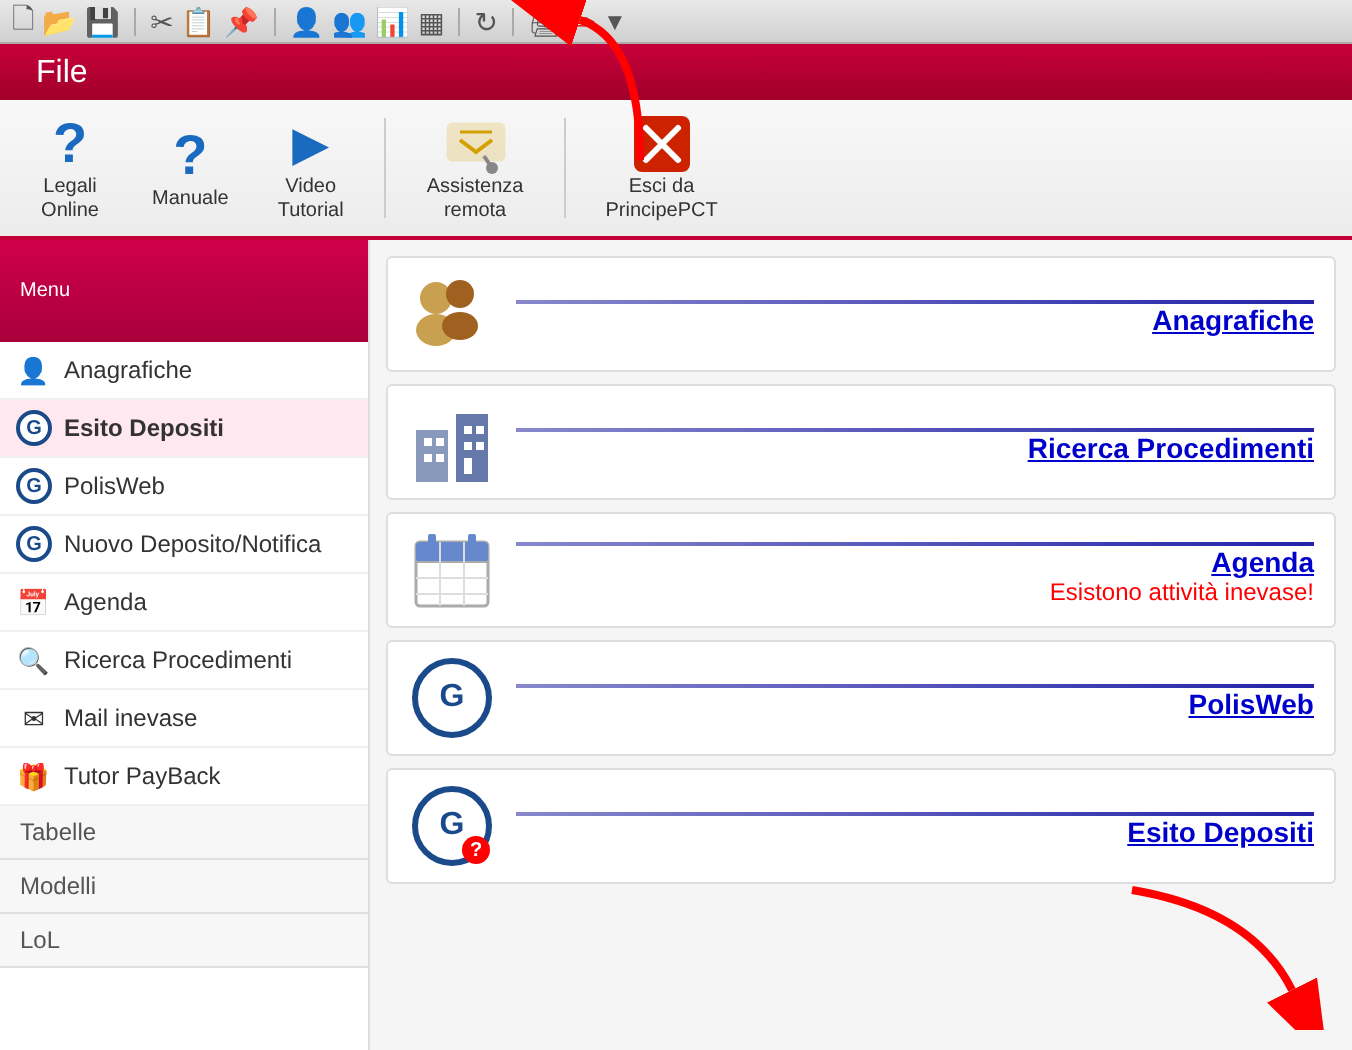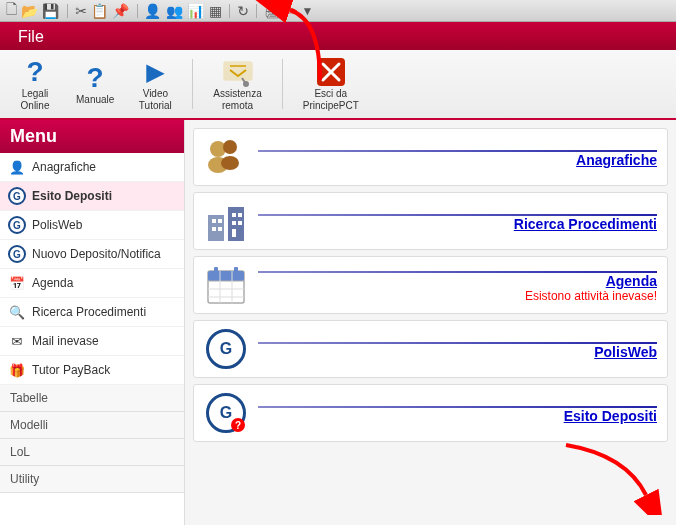--- a/index.html
+++ b/index.html
@@ -88,23 +88,23 @@
     
     .sidebar {
       width: 185px;
       background: white;
       border-right: 1px solid #ddd;
       overflow-y: auto;
     }
     .sidebar-section-header {
       background: linear-gradient(to bottom, #d0004a, #a8003a);
       color: white;
-      font-size: 18px;
-      font-weight: bold;
-      padding: 6px 10px;
+      font-size: 10px;
+      font-weight: normal;
+      padding: 20px 10px;
     }
     .sidebar-item {
       display: flex;
       align-items: center;
       padding: 5px 8px;
       cursor: pointer;
       font-size: 12px;
       color: #333;
       gap: 6px;
       border-bottom: 1px solid #f0f0f0;
@@ -315,21 +315,20 @@
       </div>
 
       <div class="sidebar-item">
         <div class="sidebar-item-icon">🎁</div>
         <span>Tutor PayBack</span>
       </div>
 
       <div class="sidebar-group-header">Tabelle</div>
       <div class="sidebar-group-header">Modelli</div>
       <div class="sidebar-group-header">LoL</div>
-      <div class="sidebar-group-header">Utility</div>
     </div>
 
     <div class="content-area">
 
       <div class="content-row">
         <div class="content-row-icon">
           <svg width="44" height="44" viewBox="0 0 44 44">
 
             <circle cx="14" cy="14" r="8" fill="#c8a050"></circle>
             <ellipse cx="14" cy="30" rx="10" ry="8" fill="#c8a050"></ellipse>

